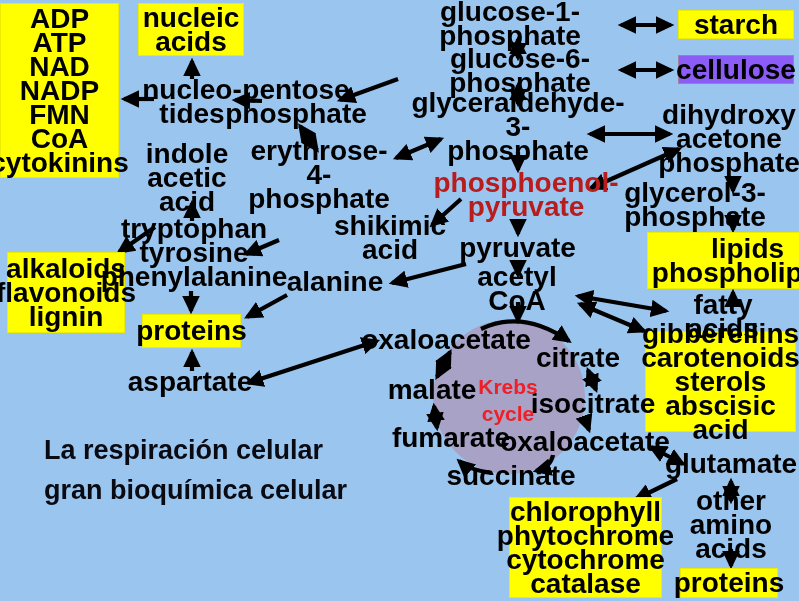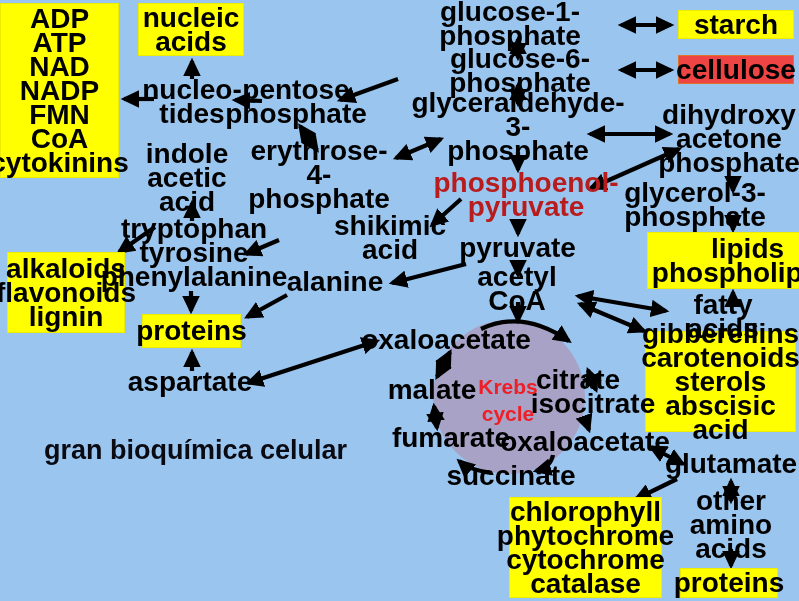--- a/index.html
+++ b/index.html
@@ -84,21 +84,21 @@
       <div class="node box" style="left: 0px; top: 3px; width: 119px; height: 175px; background: rgb(255, 255, 0); color: rgb(0, 0, 0);">ADP
 ATP
 NAD
 NADP
 FMN
 CoA
 cytokinins</div>
       <div class="node box" style="left: 138px; top: 3px; width: 106px; height: 53px; background: rgb(255, 255, 0); color: rgb(0, 0, 0);">nucleic
 acids</div>
       <div class="node box" style="left: 678px; top: 10px; width: 116px; height: 29px; background: rgb(255, 255, 0); color: rgb(0, 0, 0);">starch</div>
-      <div class="node box" style="left: 678px; top: 55px; width: 116px; height: 29px; background: #ef4444; color: rgb(0, 0, 0);">cellulose</div>
+      <div class="node box" style="left: 678px; top: 55px; width: 116px; height: 29px; background: #8b5cf6; color: rgb(0, 0, 0);">cellulose</div>
       <div class="node box" style="left: 647px; top: 232px; width: 149px; height: 57px; background: rgb(255, 255, 0); color: rgb(0, 0, 0); padding-left: 26px;">lipids
 phospholipids</div>
       <div class="node box" style="left: 645px; top: 331px; width: 151px; height: 101px; background: rgb(255, 255, 0); color: rgb(0, 0, 0);">gibberellins
 carotenoids
 sterols
 abscisic acid</div>
       <div class="node box" style="left: 7px; top: 252px; width: 118px; height: 81px; background: rgb(255, 255, 0); color: rgb(0, 0, 0);">alkaloids
 flavonoids
 lignin</div>
       <div class="node box" style="left: 142px; top: 314px; width: 99px; height: 34px; background: rgb(255, 255, 0); color: rgb(0, 0, 0);">proteins</div>
@@ -127,30 +127,31 @@
       <div class="node text" style="left: 594px; top: 193px; width: 202px; height: 23px; color: rgb(0, 0, 0);">glycerol-3-phosphate</div>
       <div class="node text" style="left: 288px; top: 226px; width: 132px; height: 24px; color: rgb(0, 0, 0); margin-left: 36px;">shikimic acid</div>
       <div class="node text" style="left: 126px; top: 218px; width: 136px; height: 70px; color: rgb(0, 0, 0);">tryptophan
 tyrosine
 phenylalanine</div>
       <div class="node text" style="left: 455px; top: 236px; width: 125px; height: 24px; color: rgb(0, 0, 0);">pyruvate</div>
       <div class="node text" style="left: 300px; top: 270px; width: 70px; height: 24px; color: rgb(0, 0, 0);">alanine</div>
       <div class="node text" style="left: 453px; top: 277px; width: 128px; height: 24px; color: rgb(0, 0, 0);">acetyl CoA</div>
       <div class="node text" style="left: 668px; top: 306px; width: 110px; height: 22px; color: rgb(0, 0, 0);">fatty acids</div>
       <div class="node text" style="left: 383px; top: 329px; width: 126px; height: 22px; color: rgb(0, 0, 0);">oxaloacetate</div>
-      <div class="node text" style="left: 543px; top: 347px; width: 70px; height: 22px; color: rgb(0, 0, 0); margin-top: 22px;">citrate</div>
+      <div class="node text" style="left: 543px; top: 347px; width: 70px; height: 22px; color: rgb(0, 0, 0);">citrate</div>
       <div class="node text" style="left: 398px; top: 379px; width: 68px; height: 22px; color: rgb(0, 0, 0);">malate</div>
       <div class="node text" style="left: 546px; top: 393px; width: 94px; height: 22px; color: rgb(0, 0, 0);">isocitrate</div>
       <div class="node text" style="left: 406px; top: 427px; width: 90px; height: 22px; color: rgb(0, 0, 0);">fumarate</div>
       <div class="node text" style="left: 520px; top: 431px; width: 130px; height: 22px; color: rgb(0, 0, 0);">oxaloacetate</div>
       <div class="node text" style="left: 462px; top: 465px; width: 98px; height: 22px; color: rgb(0, 0, 0);">succinate</div>
       <div class="node text" style="left: 142px; top: 371px; width: 96px; height: 22px; color: rgb(0, 0, 0);">aspartate</div>
       <div class="node text" style="left: 684px; top: 452px; width: 94px; height: 24px; color: rgb(0, 0, 0);">glutamate</div>
       <div class="node text" style="left: 672px; top: 502px; width: 118px; height: 45px; color: rgb(0, 0, 0);">other amino
 acids</div>
       <div class="node krebs" style="left: 464px; top: 376px; width: 88px; height: 48px; color: rgb(238, 31, 38);">Krebs
 cycle</div>
     </div>
 
   <div id="caption">
+    <div>La respiración celular</div>
     <div>gran bioquímica celular</div>
   </div>
 </div>
 
 </body></html>

